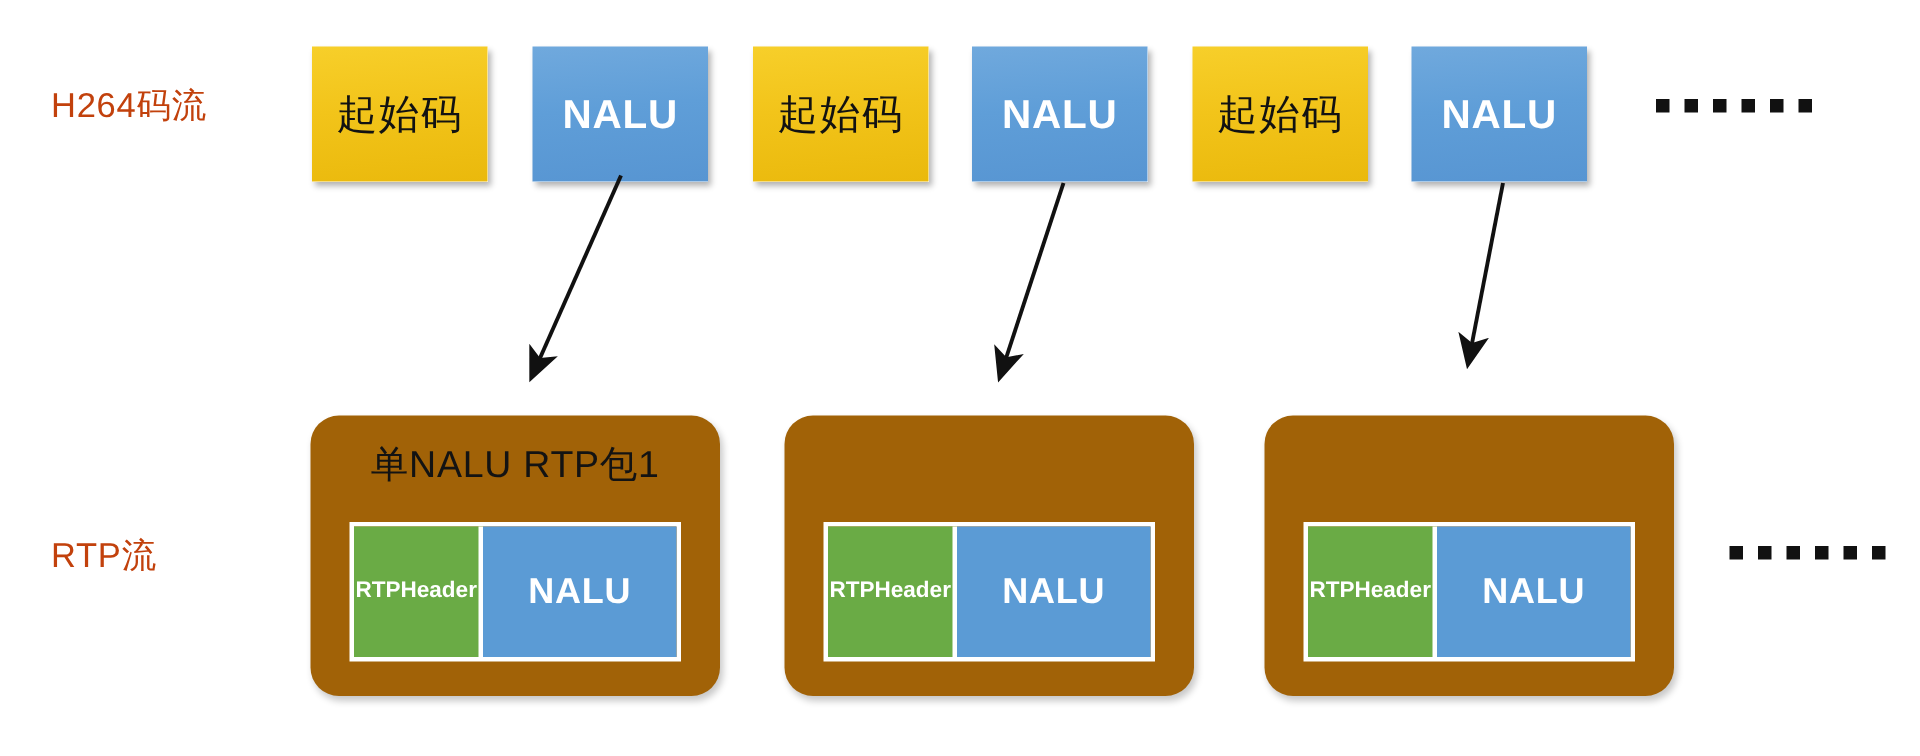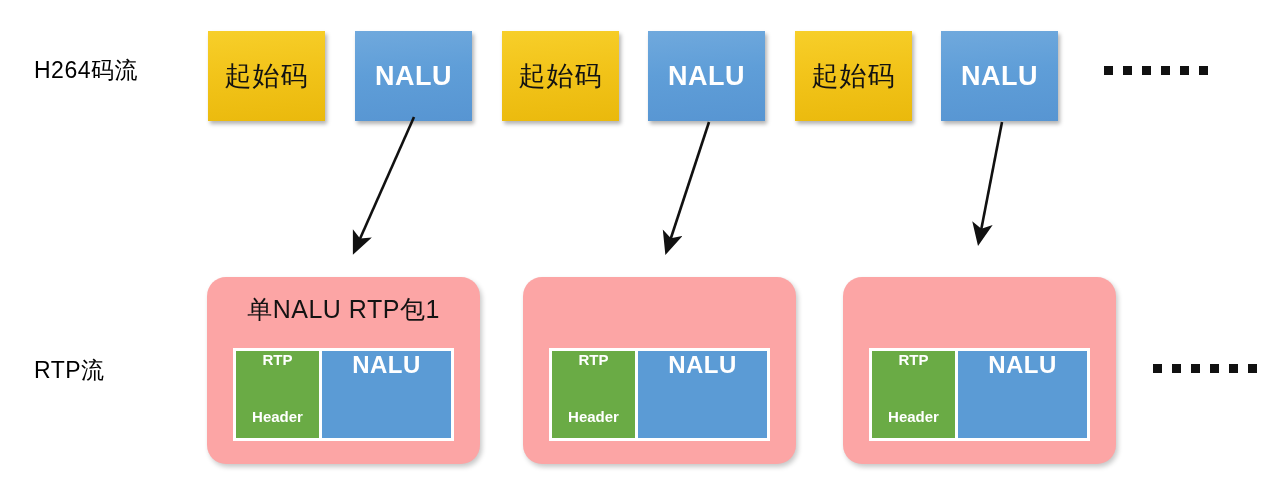--- a/index.html
+++ b/index.html
@@ -12,21 +12,21 @@
     width: 1280px;
     height: 504px;
     background: #ffffff;
     font-family: "Liberation Sans", "DejaVu Sans", sans-serif;
     overflow: hidden;
   }
 
   
   .row-label {
     position: absolute;
-    color: #000000;
+    color: #c2410c;
     font-size: 23px;
     font-weight: 400;
     letter-spacing: 0.5px;
     white-space: nowrap;
   }
   #label-h264 { left: 34px; top: 55px; }
   #label-rtp  { left: 34px; top: 355px; }
 
   
   .stream-block {
@@ -79,21 +79,21 @@
     height: 504px;
     pointer-events: none;
   }
 
   
   .rtp-packet {
     position: absolute;
     top: 277px;
     width: 273px;
     height: 187px;
-    background: #fca5a5;
+    background: #a16207;
     border-radius: 19px;
     box-shadow: 2px 3px 5px rgba(0,0,0,0.22);
     box-sizing: border-box;
   }
   .rtp-packet-title {
     position: absolute;
     left: 0;
     right: 0;
     top: 16px;
     text-align: center;
@@ -107,27 +107,26 @@
     left: 26px;
     top: 71px;
     display: flex;
     border: 3px solid #ffffff;
     box-sizing: border-box;
     width: 221px;
     height: 93px;
   }
   .field {
     display: flex;
-    flex-direction: column;
-    align-items: center;
-    justify-content: flex-start;
+    flex-direction: row;
+    align-items: center;
+    justify-content: center;
     box-sizing: border-box;
     color: #ffffff;
     font-weight: bold;
-    gap: 38px;
   }
   .field.header {
     width: 86px;
     background: #6aab45;
     border-right: 3px solid #ffffff;
     font-size: 15px;
     line-height: 1.25;
   }
   .field.payload {
     width: 129px;

